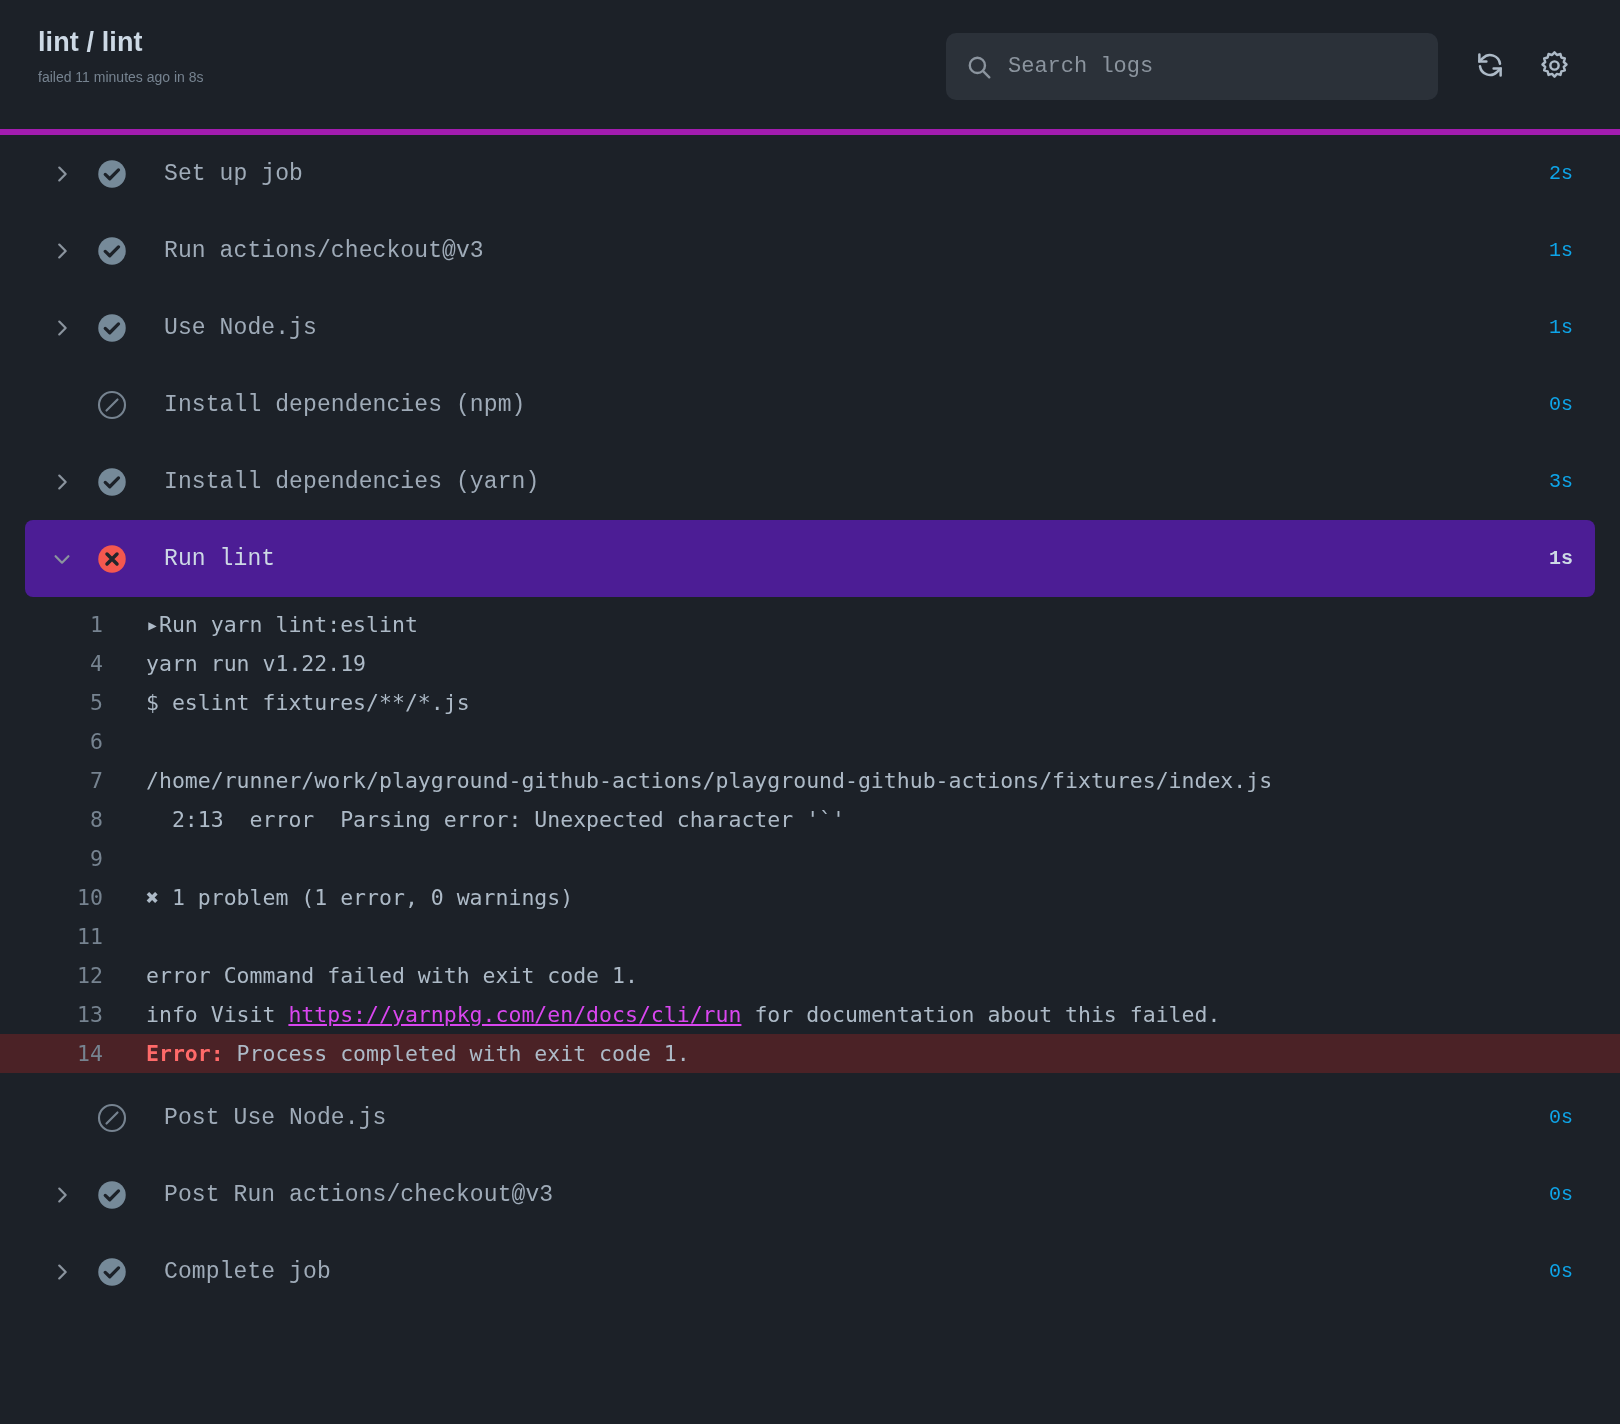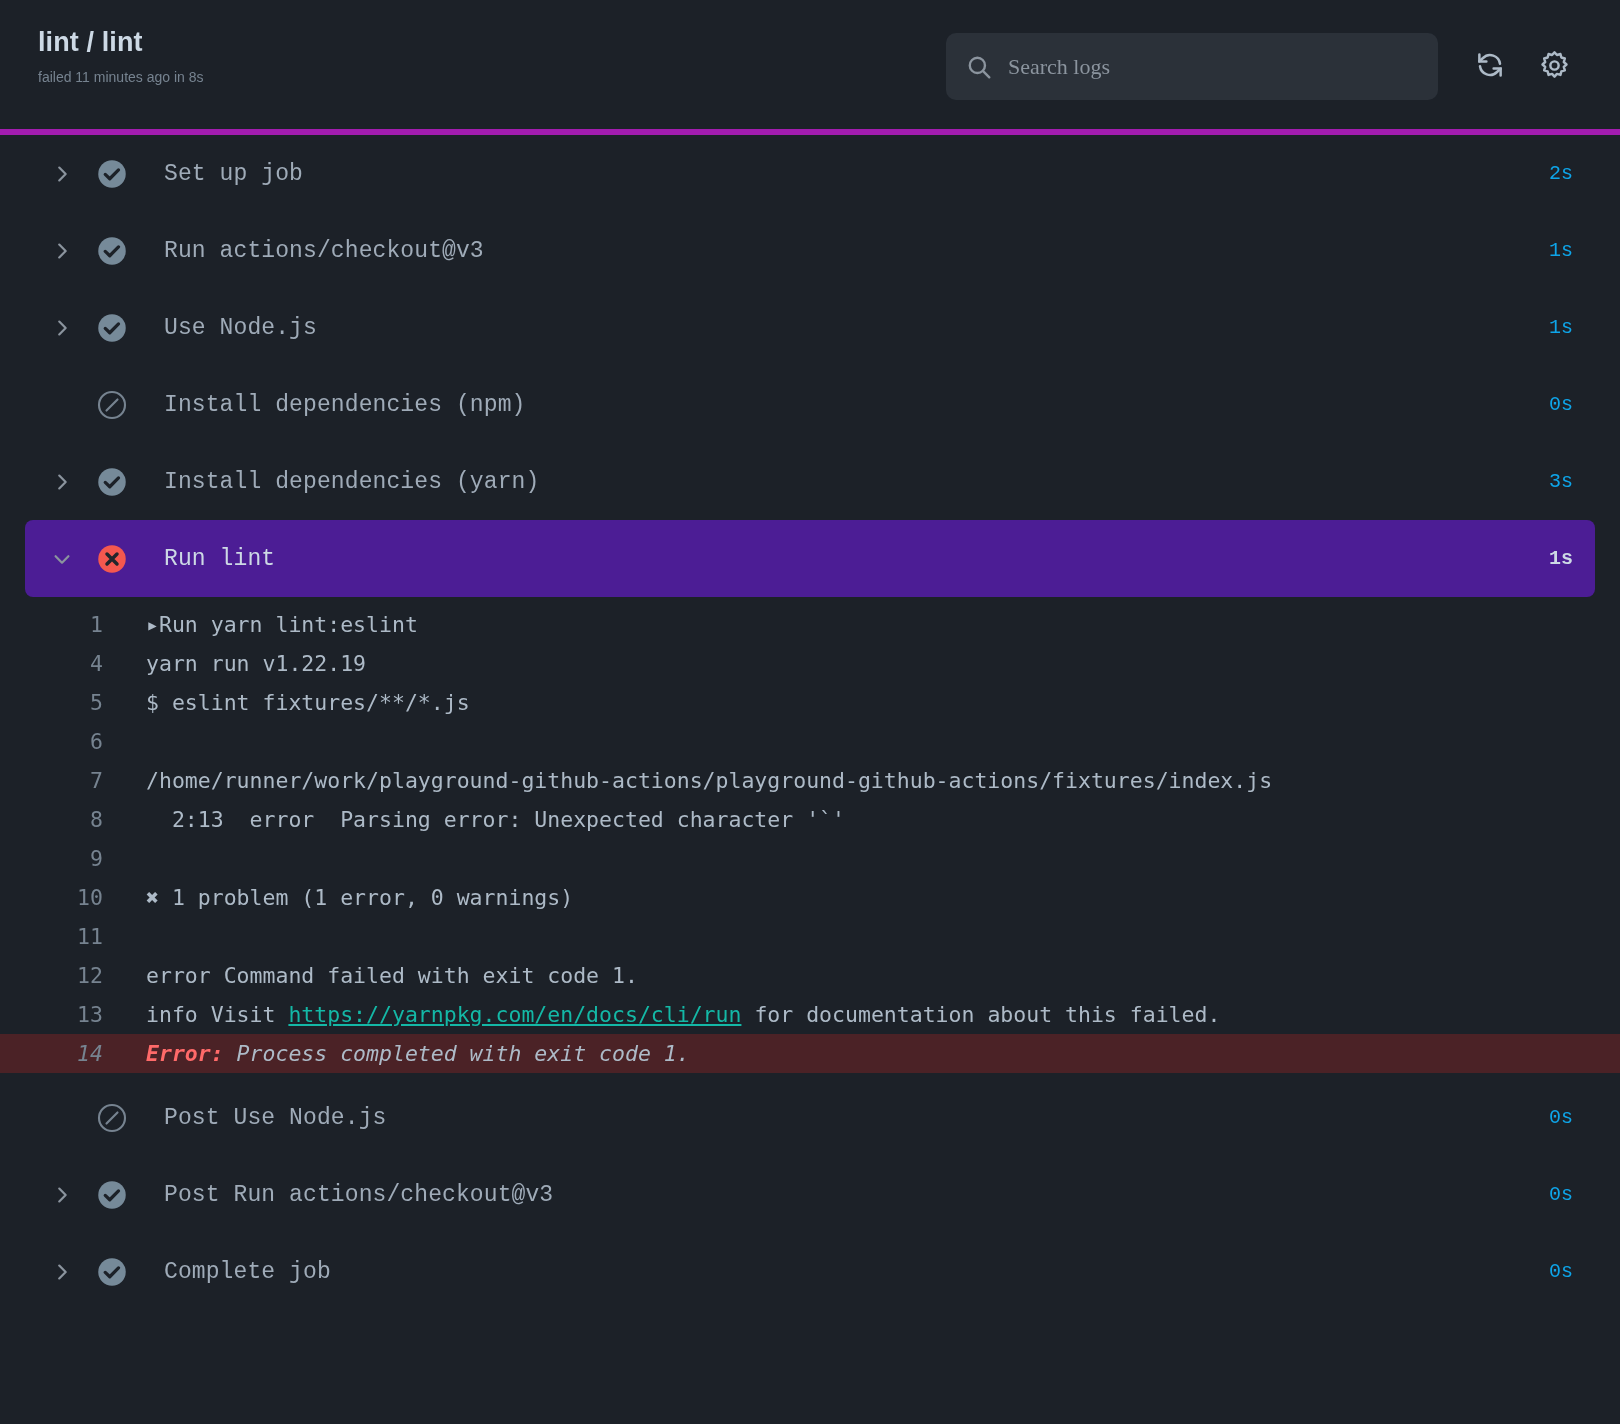--- a/index.html
+++ b/index.html
@@ -51,21 +51,21 @@
   }
   .search-input {
     width: 100%;
     height: 100%;
     background: #2b3139;
     border: none;
     border-radius: 10px;
     padding: 0 18px 0 62px;
     color: #cdd9e5;
     font-size: 22px;
-    font-family: Liberation Serif, serif;
+    font-family: Liberation Mono, monospace;
     outline: none;
   }
   .search-input::placeholder { color: #8b949e; }
   .search-icon {
     position: absolute;
     left: 20px; top: 50%;
     transform: translateY(-50%);
     width: 26px; height: 26px;
     pointer-events: none;
   }
@@ -126,37 +126,37 @@
     font-size: 21.5px;
     line-height: 39px;
     padding: 8px 0 6px 0;
   }
   .log-line {
     display: flex;
     align-items: flex-start;
     padding: 0 25px;
     white-space: pre;
   }
-  .log-line.error-line { background: #4b2226; font-style: italic; }
+  .log-line.error-line { background: #4b2226; }
   .ln {
     width: 90px;
     flex: 0 0 90px;
     text-align: right;
     color: #768390;
     padding-right: 12px;
     user-select: none;
   }
   .lc {
     color: #adbac7;
     padding-left: 31px;
     white-space: pre;
     overflow: hidden;
   }
   .lc a {
-    color: #14b8a6;
+    color: #d946ef;
     text-decoration: underline;
   }
   .err-label { color: #ff6a69; font-weight: bold; }
   .tri { color: #adbac7; }
 </style>
 </head>
 <body>
 
 <div class="header">
   <div class="header-titles">

